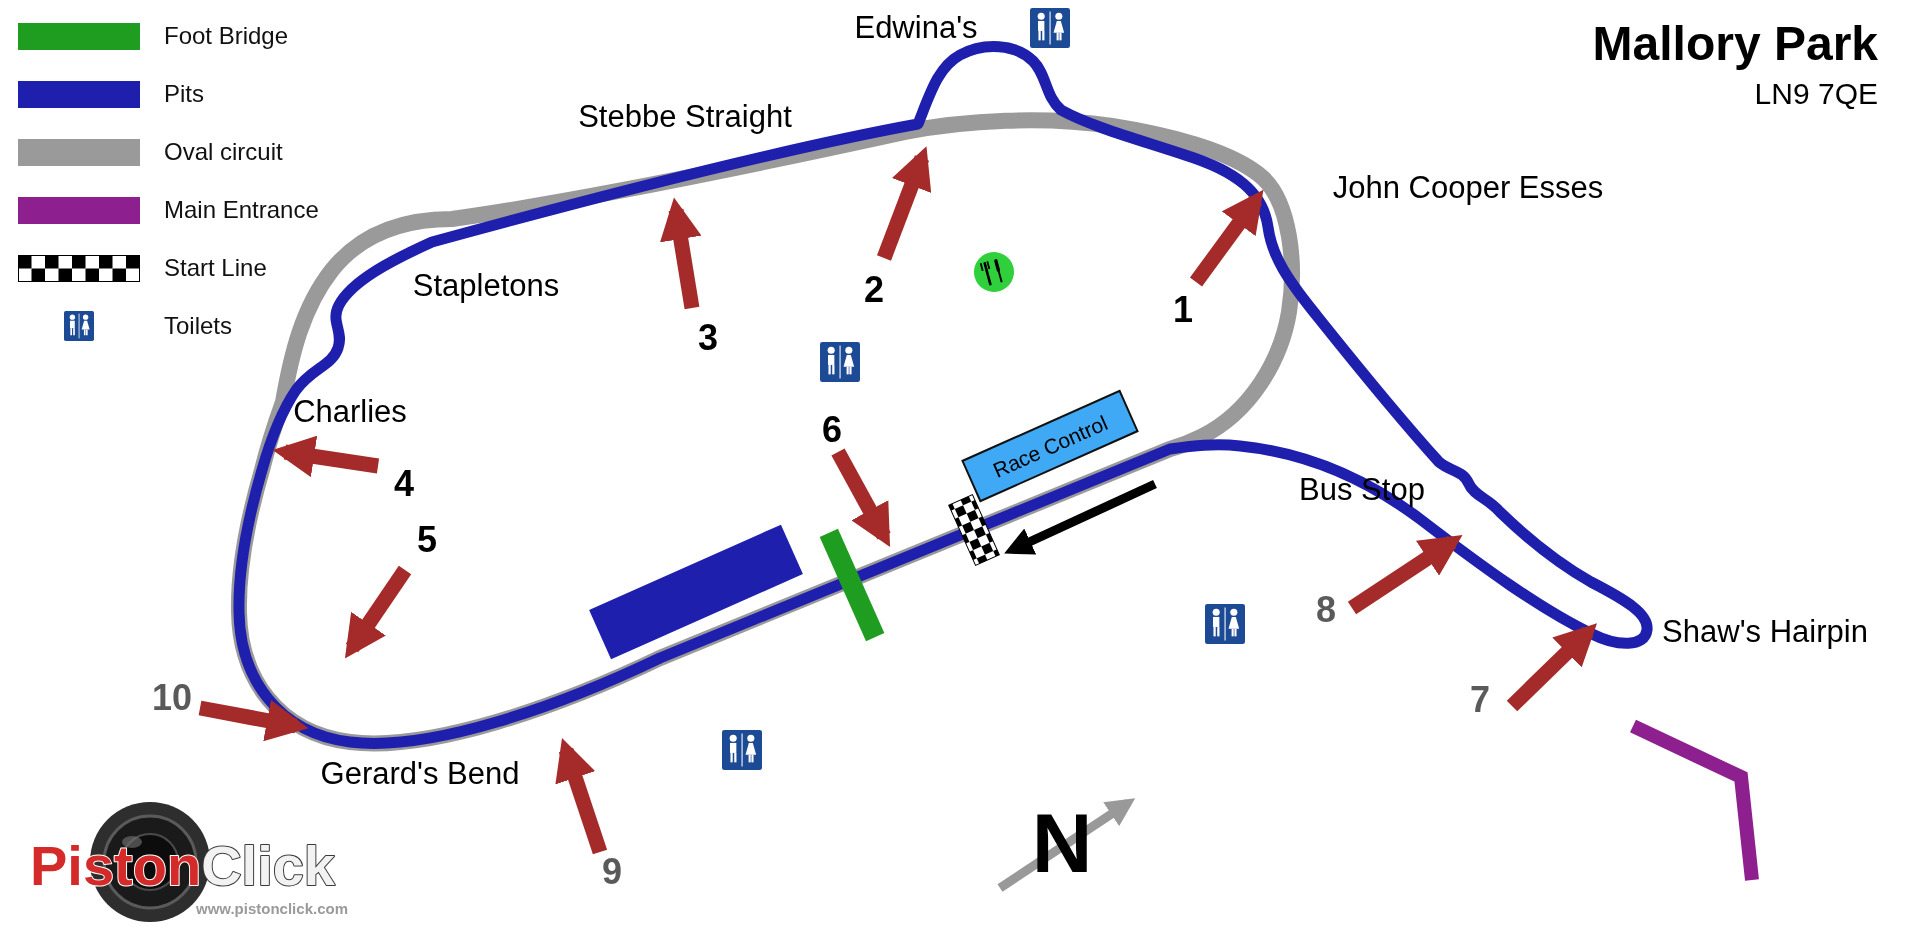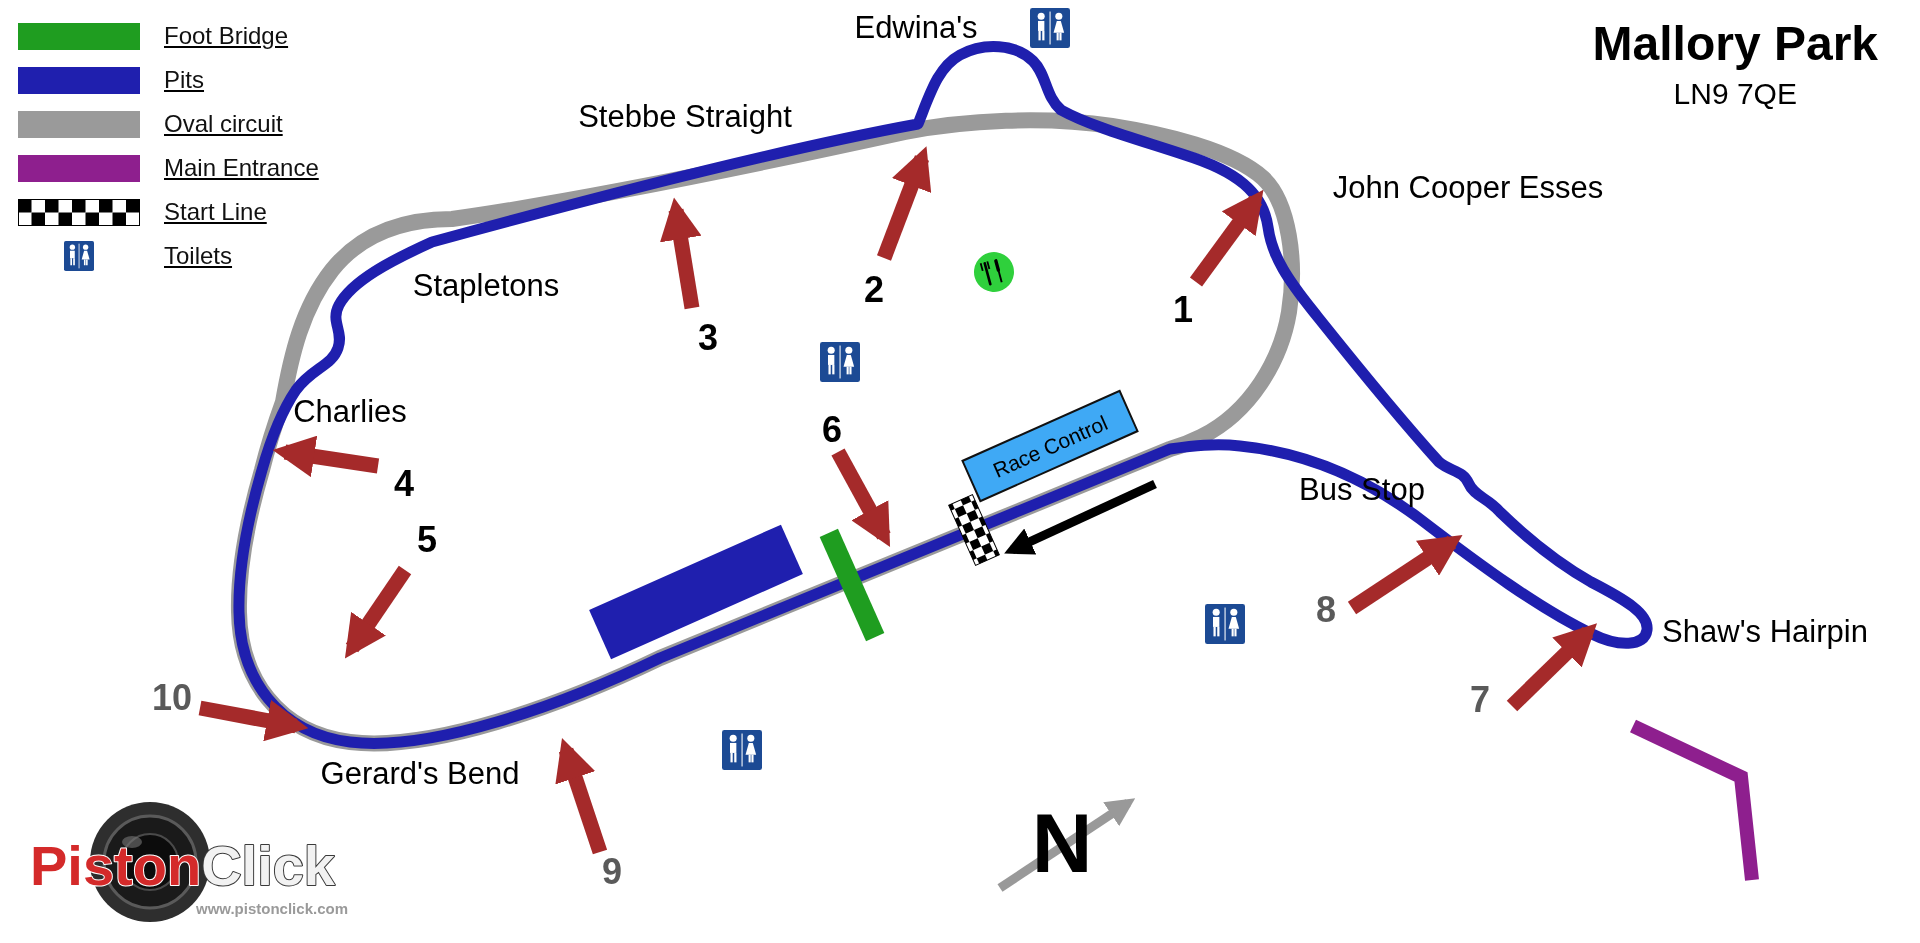--- a/index.html
+++ b/index.html
@@ -1,26 +1,26 @@
 <!DOCTYPE html>
 <html><head>
 <meta charset="utf-8">
 <style>
   html,body{margin:0;padding:0;background:#fff;}
   .stage{position:relative;width:1920px;height:943px;overflow:hidden;background:#fff;
          font-family:"Liberation Sans",sans-serif;}
   svg.map{position:absolute;left:0;top:0;}
   
-  .legend{position:absolute;top:22px;left:18px;display:flex;flex-direction:column;gap:16px;z-index:5;text-decoration:underline;}
+  .legend{position:absolute;top:22px;left:18px;display:flex;flex-direction:column;gap:30px;z-index:5;}
   .legend-row{display:flex;align-items:center;gap:24px;height:28px;}
   .legend-row .label{font-size:24px;color:#111;white-space:nowrap;}
   .swatch-wrap{width:122px;height:30px;display:flex;align-items:center;}
   .swatch-wrap.center{justify-content:center;}
   
-  .titleblock{position:absolute;top:18px;right:42px;text-align:center;z-index:5;color:#000;}
+  .titleblock{position:absolute;top:18px;right:42px;text-align:right;z-index:5;color:#000;}
   .titleblock .t1{font-size:48px;font-weight:bold;line-height:1.1;}
   .titleblock .t2{font-size:30px;font-weight:bold;margin-top:16px;}
   .titleblock .t3{font-size:30px;font-weight:normal;margin-top:6px;}
   
   text.lbl{font-size:31px;}
   text.num{font-size:36px;font-weight:bold;}
   text.rc-text{font-size:21px;font-weight:normal;}
   text.compass-n{font-size:84px;font-weight:bold;}
   text.logo-text{font-size:56px;font-weight:bold;paint-order:stroke;stroke-linejoin:round;}
   text.logo-url{font-size:15px;font-weight:bold;}

